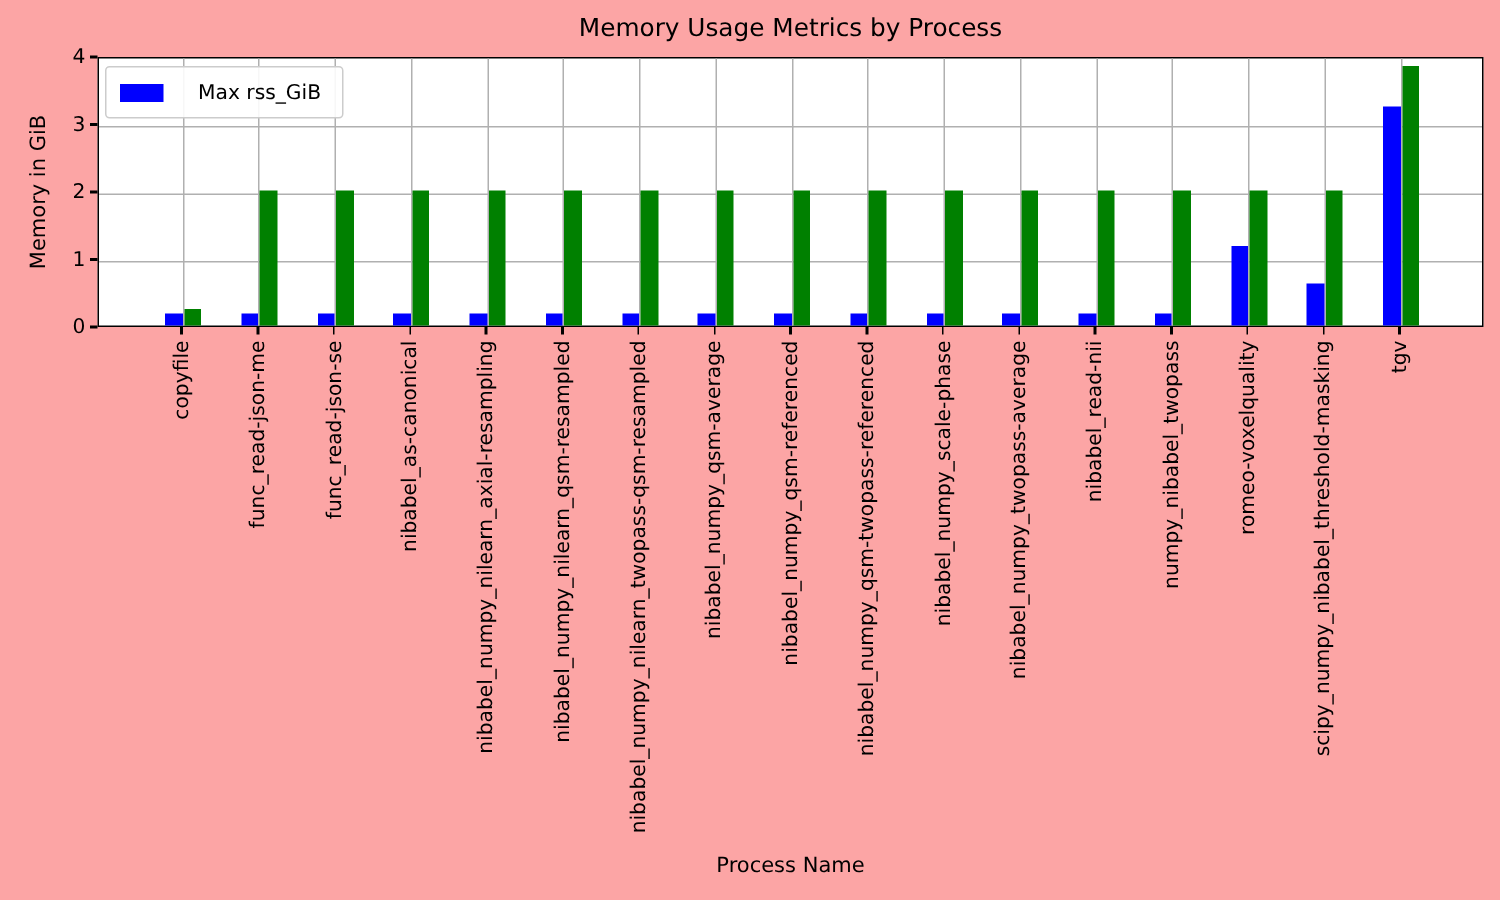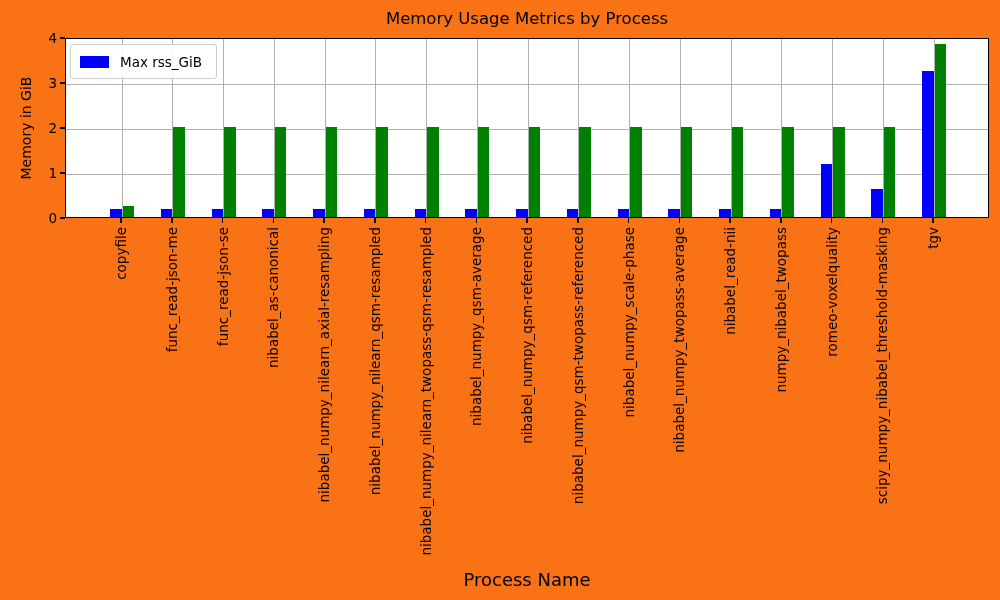--- a/index.html
+++ b/index.html
@@ -1,21 +1,21 @@
 <!DOCTYPE html>
 <html><head>
 <meta charset="utf-8">
 <style>
   * { margin: 0; padding: 0; box-sizing: border-box; }
   html, body { background: #ffffff; }
   .figure {
     position: relative;
     width: 1000px;
     height: 600px;
-    background: #f97316;
+    background: #fca5a5;
     font-family: "DejaVu Sans", sans-serif;
     color: #000000;
     overflow: hidden;
   }
   .chart-title {
     position: absolute;
     left: 65px; top: 9px; width: 924px;
     text-align: center;
     font-size: 16.5px;
     color: #000000;
@@ -76,38 +76,39 @@
     position: absolute;
     left: 26px; top: 128px;
     transform: translate(-50%, -50%) rotate(-90deg);
     white-space: nowrap;
     font-size: 14px;
   }
   .x-axis-label {
     position: absolute;
     left: 65px; top: 569px; width: 924px;
     text-align: center;
-    font-size: 18px;
+    font-size: 14px;
   }
   .legend {
     position: absolute;
     left: 70px; top: 44px;
     background: rgba(255, 255, 255, 0.9);
     border: 1px solid #cccccc;
     border-radius: 3px;
     padding: 7px 14px 7px 9px;
     display: flex;
     flex-direction: column;
     gap: 3px;
     z-index: 5;
   }
   .legend-item {
     display: flex;
     align-items: center;
     height: 19px;
+    gap: 12px;
   }
   .legend-swatch {
     display: inline-block;
     width: 29px; height: 12px;
     margin-right: 11px;
   }
   .legend-label {
     font-size: 13.5px;
     white-space: nowrap;
   }

